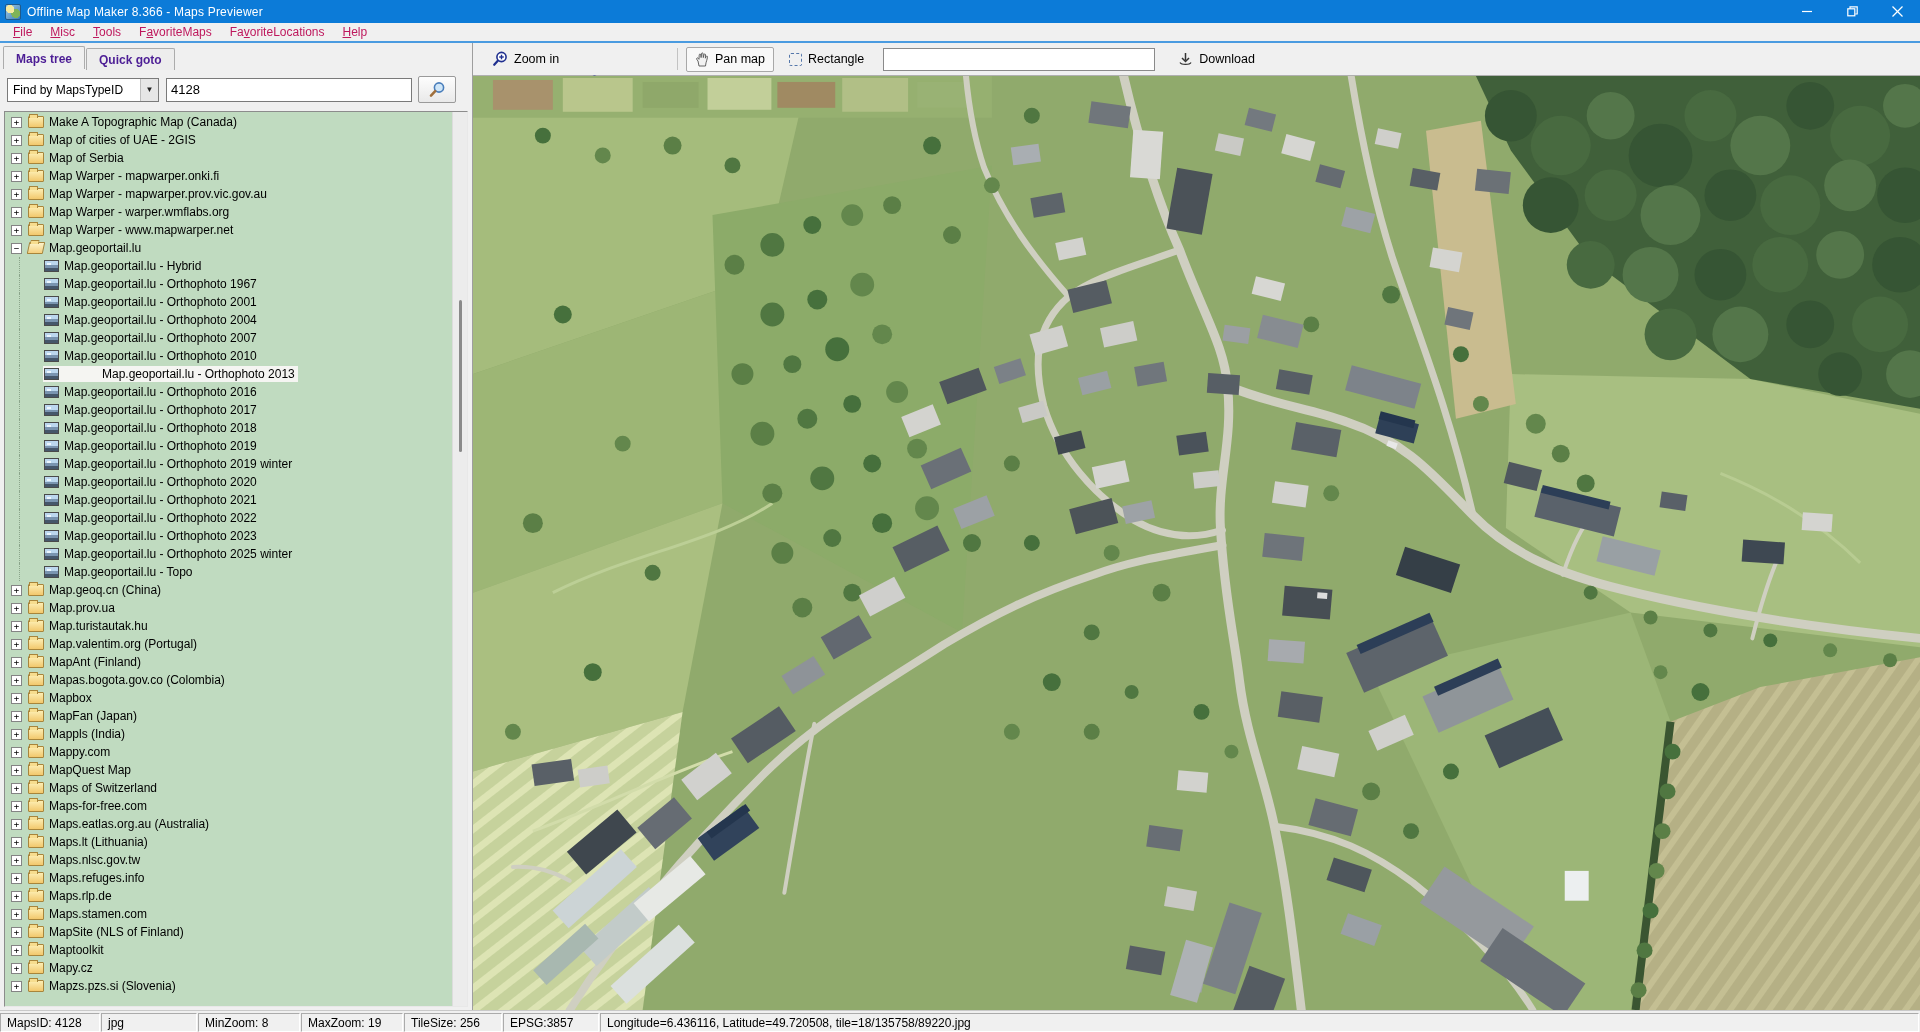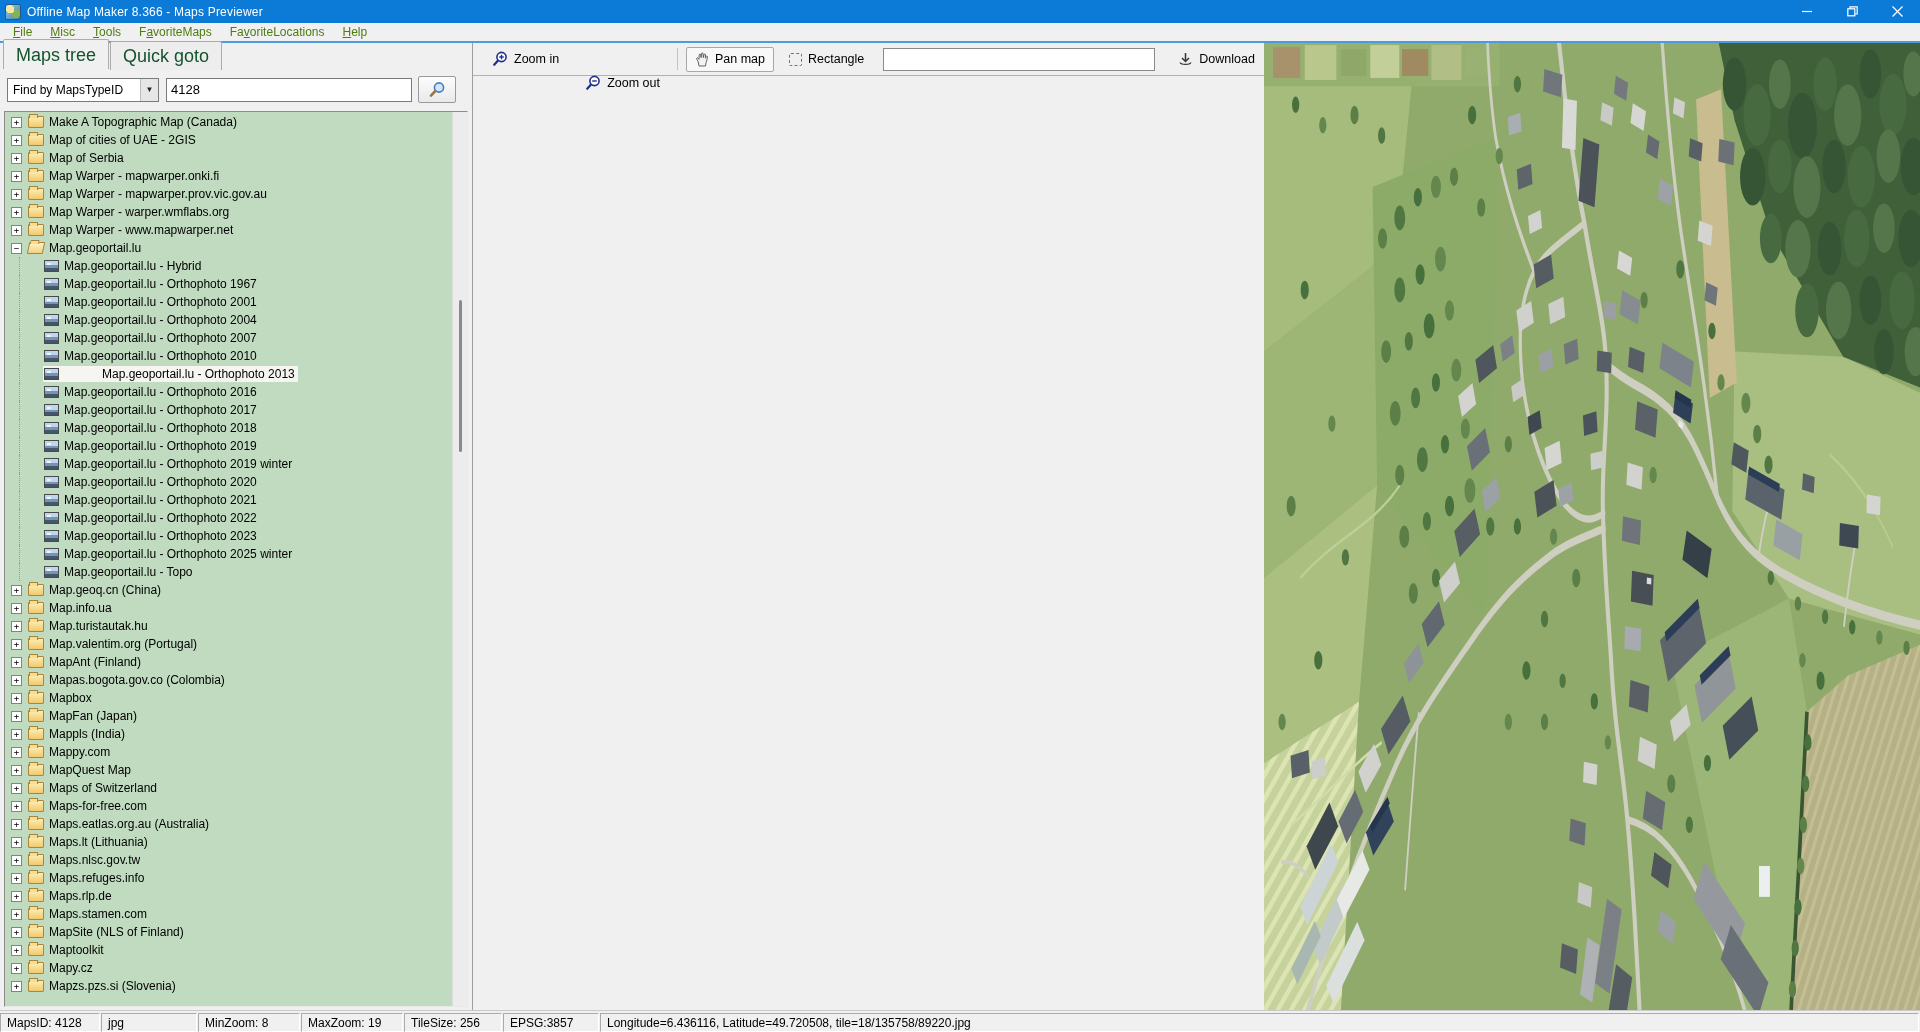--- a/index.html
+++ b/index.html
@@ -12,32 +12,32 @@
                 radial-gradient(circle at 70% 60%, #7fb457 0 35%, transparent 36%),
                 linear-gradient(135deg,#9fcbe8,#3e7fb8); border:1px solid #205a8a; }
   .wtitle { font-size:12px; letter-spacing:.2px; }
   .winbtns { margin-left:auto; display:flex; height:100%; }
   .winbtn { width:45px; height:100%; display:flex; align-items:center; justify-content:center; }
   .winbtn svg { stroke:#fff; stroke-width:1.2; fill:none; }
 
   
   .menubar { height:20px; background:#f0f0f0; display:flex; align-items:center; padding-left:4px;
              border-bottom:2px solid #4a9be0; }
-  .menu-item { font-size:12px; color:#4d7c0f; padding:2px 9px; }
+  .menu-item { font-size:12px; color:#be185d; padding:2px 9px; }
   .menu-item u { text-decoration:underline; }
 
   
   .main { display:flex; height:967px; }
   .leftpanel { width:473px; background:#f0f0f0; border-right:1px solid #9e9e9e; display:flex; flex-direction:column; }
-  .rightpanel { flex:1; display:flex; flex-direction:row; min-width:0; }
+  .rightpanel { flex:1; display:flex; flex-direction:column; min-width:0; }
 
   
   .tabs { display:flex; align-items:flex-end; height:26px; padding-left:3px; }
-  .tab { font-size:18px; padding:4px 12px 3px; border:1px solid #acacac; border-bottom:none;
-         background:#ededed; color:#14532d; border-radius:2px 2px 0 0; margin-right:1px; position:relative; top:1px; }
+  .tab { font-size:12px; padding:4px 12px 3px; border:1px solid #acacac; border-bottom:none;
+         background:#ededed; color:#4c1d95; border-radius:2px 2px 0 0; margin-right:1px; position:relative; top:1px;font-weight:bold; }
   .tab.active { background:#f0f0f0; padding-top:5px; top:0; z-index:2; }
 
   
   .searchrow { display:flex; align-items:center; padding:7px 6px 6px 7px; }
   .combo { width:152px; height:24px; background:#fff; border:1px solid #7a7a7a; display:flex; align-items:center; font-size:12px; }
   .combo .cval { flex:1; padding-left:5px; color:#000; white-space:nowrap; overflow:hidden; }
   .combo .cbtn { width:18px; height:100%; background:#e6e6e6; border-left:1px solid #bdbdbd;
                  display:flex; align-items:center; justify-content:center; font-size:8px; color:#222; }
   .searchrow input { width:246px; height:24px; margin-left:7px; border:1px solid #7a7a7a; font-size:13px; padding:0 4px; font-family:"Liberation Sans",sans-serif; }
   .sbtn { width:38px; height:27px; margin-left:6px; background:linear-gradient(#fdfdfd,#e9e9e9); border:1px solid #9a9a9a; border-radius:2px;
@@ -339,21 +339,21 @@
             <span class="hl">
               <span class="fldr"></span>
               <span>Map.geoq.cn (China)</span>
             </span>
           </div>
           <div class="trow">
             <span class="indent0"></span>
             <span class="ebox">+</span>
             <span class="hl">
               <span class="fldr"></span>
-              <span>Map.info.ua</span>
+              <span>Map.prov.ua</span>
             </span>
           </div>
           <div class="trow">
             <span class="indent0"></span>
             <span class="ebox">+</span>
             <span class="hl">
               <span class="fldr"></span>
               <span>Map.turistautak.hu</span>
             </span>
           </div>

